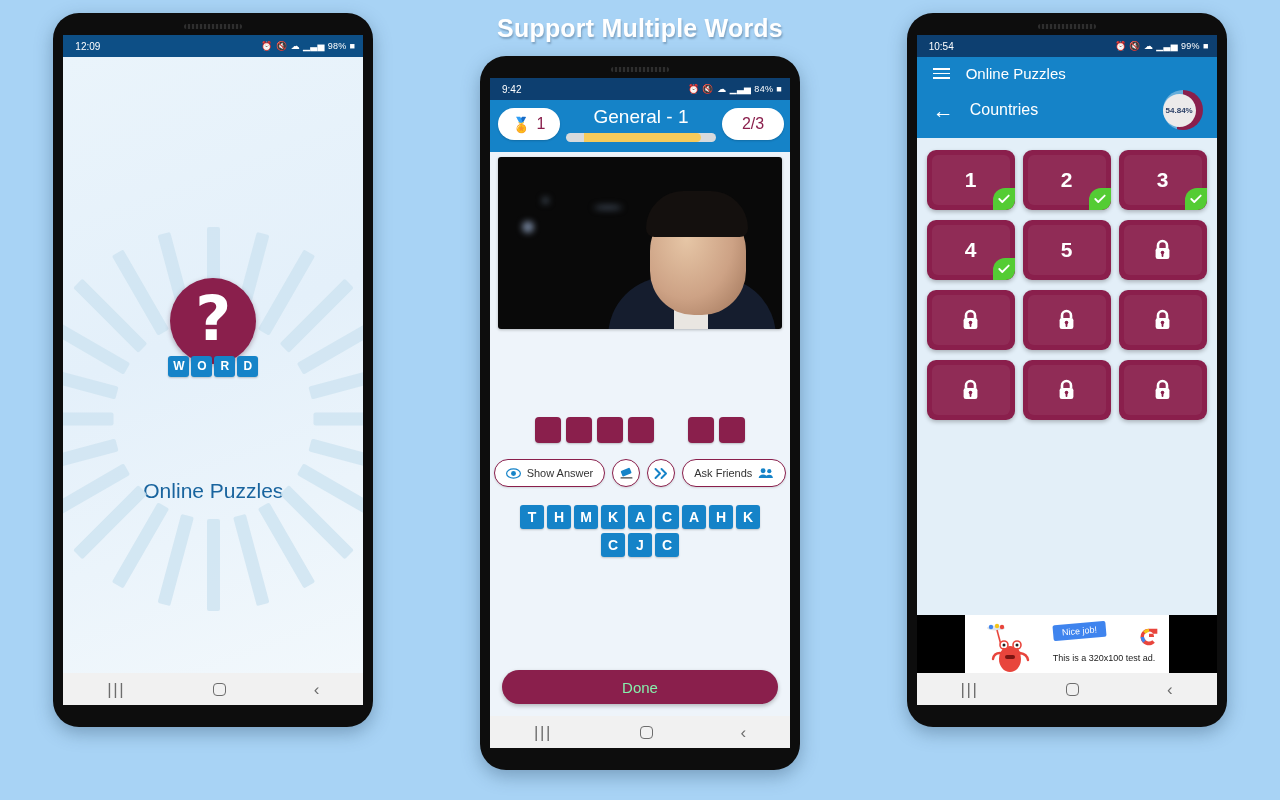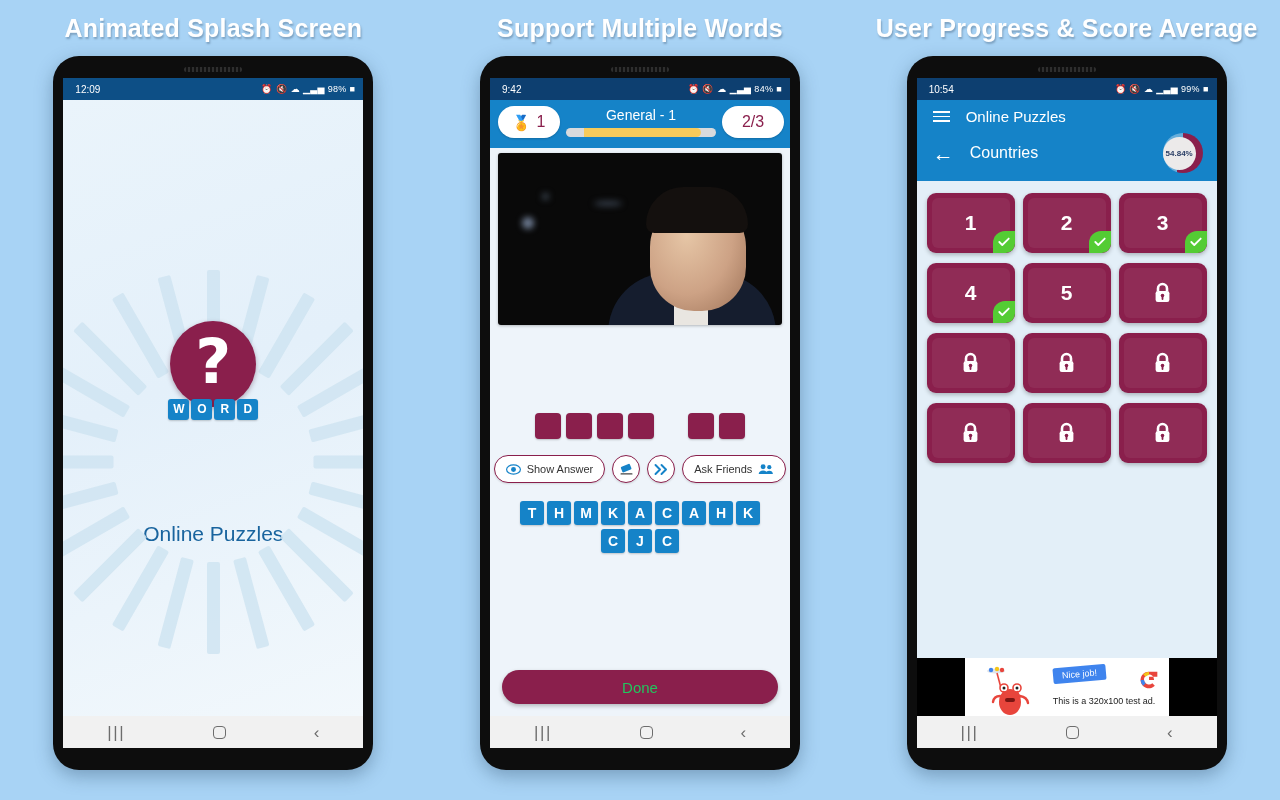--- a/index.html
+++ b/index.html
@@ -129,21 +129,21 @@
   .pill {
     background: #fff; border-radius: 20px;
     height: 32px; min-width: 62px;
     display: flex; align-items: center; justify-content: center; gap: 5px;
     padding: 0 9px;
     color: #8a1f4c; font-size: 16px;
     box-shadow: 0 1px 2px rgba(0,0,0,.18);
   }
   .medal { font-size: 15px; line-height: 1; }
   .topcenter { flex: 1; display:flex; flex-direction:column; align-items:center; gap:5px; }
-  .level-title { color:#fff; font-size: 14px; }
+  .level-title { color:#fff; font-size: 19px; }
   .progress-track {
     width: 150px; height: 9px; border-radius: 5px;
     background: #d7dadd; overflow: hidden; display:flex;
   }
   .progress-fill { height: 100%; background: #f6cb5b; border-radius: 0 5px 5px 0; margin-left: 12%; width: 78%; }
 
   .puzzle-image {
     margin: 5px 8px 0 8px; height: 172px; border-radius: 3px;
     background: #090909; position: relative; overflow: hidden;
     box-shadow: 0 1px 3px rgba(0,0,0,.25);
@@ -203,21 +203,21 @@
   .letter {
     width: 24px; height: 24px; border-radius: 3px;
     background:#1583c8; color:#fff; font-size: 14px; font-weight: bold;
     display:flex; align-items:center; justify-content:center;
     box-shadow: 0 1px 2px rgba(0,0,0,.2);
   }
 
   .done-wrap { padding: 0 12px 12px 12px; }
   .done-btn {
     width: 100%; height: 34px; border-radius: 18px;
-    background: #8a1f4c; color:#22c55e; font-size: 15px;
+    background: #8a1f4c; color:#86efac; font-size: 15px;
     display:flex; align-items:center; justify-content:center;
     box-shadow: 0 2px 4px rgba(0,0,0,.25);
     border: none;
   }
 
   
   .levels { flex: 1; background: #e3eff8; display:flex; flex-direction:column; }
   .lv-appbar { background: #1583c8; padding-bottom: 8px; }
   .lv-row1 { display:flex; align-items:center; gap: 16px; padding: 8px 16px 2px 16px; }
   .hamburger { display:flex; flex-direction:column; gap:3px; }
@@ -285,21 +285,20 @@
   }
   .ad-text { position:absolute; left: 88px; bottom: 10px; font-size: 9px; color:#222; }
   .ad-logo { position:absolute; right: 10px; top: 12px; }
 </style>
 </head>
 <body>
 
 <div class="stage">
 
   <div class="panel">
-    <div class="panel-title">Animated Splash Screen</div>
 
     <div class="phone">
       <div class="speaker"></div>
       <div class="screen">
 
         <div class="statusbar sb-dark">
           <span>12:09</span>
           <span class="sb-icons">
             <span>⏰</span>
             <span>🔇</span>
@@ -486,21 +485,20 @@
           <span class="nv nav-recents">|||</span>
           <span class="nav-home"></span>
           <span class="nv nav-back">‹</span>
         </div>
 
       </div>
     </div>
   </div>
 
   <div class="panel">
-    <div class="panel-title">User Progress &amp; Score Average</div>
 
     <div class="phone">
       <div class="speaker"></div>
       <div class="screen">
 
         <div class="statusbar sb-darker">
           <span>10:54</span>
           <span class="sb-icons">
             <span>⏰</span>
             <span>🔇</span>

